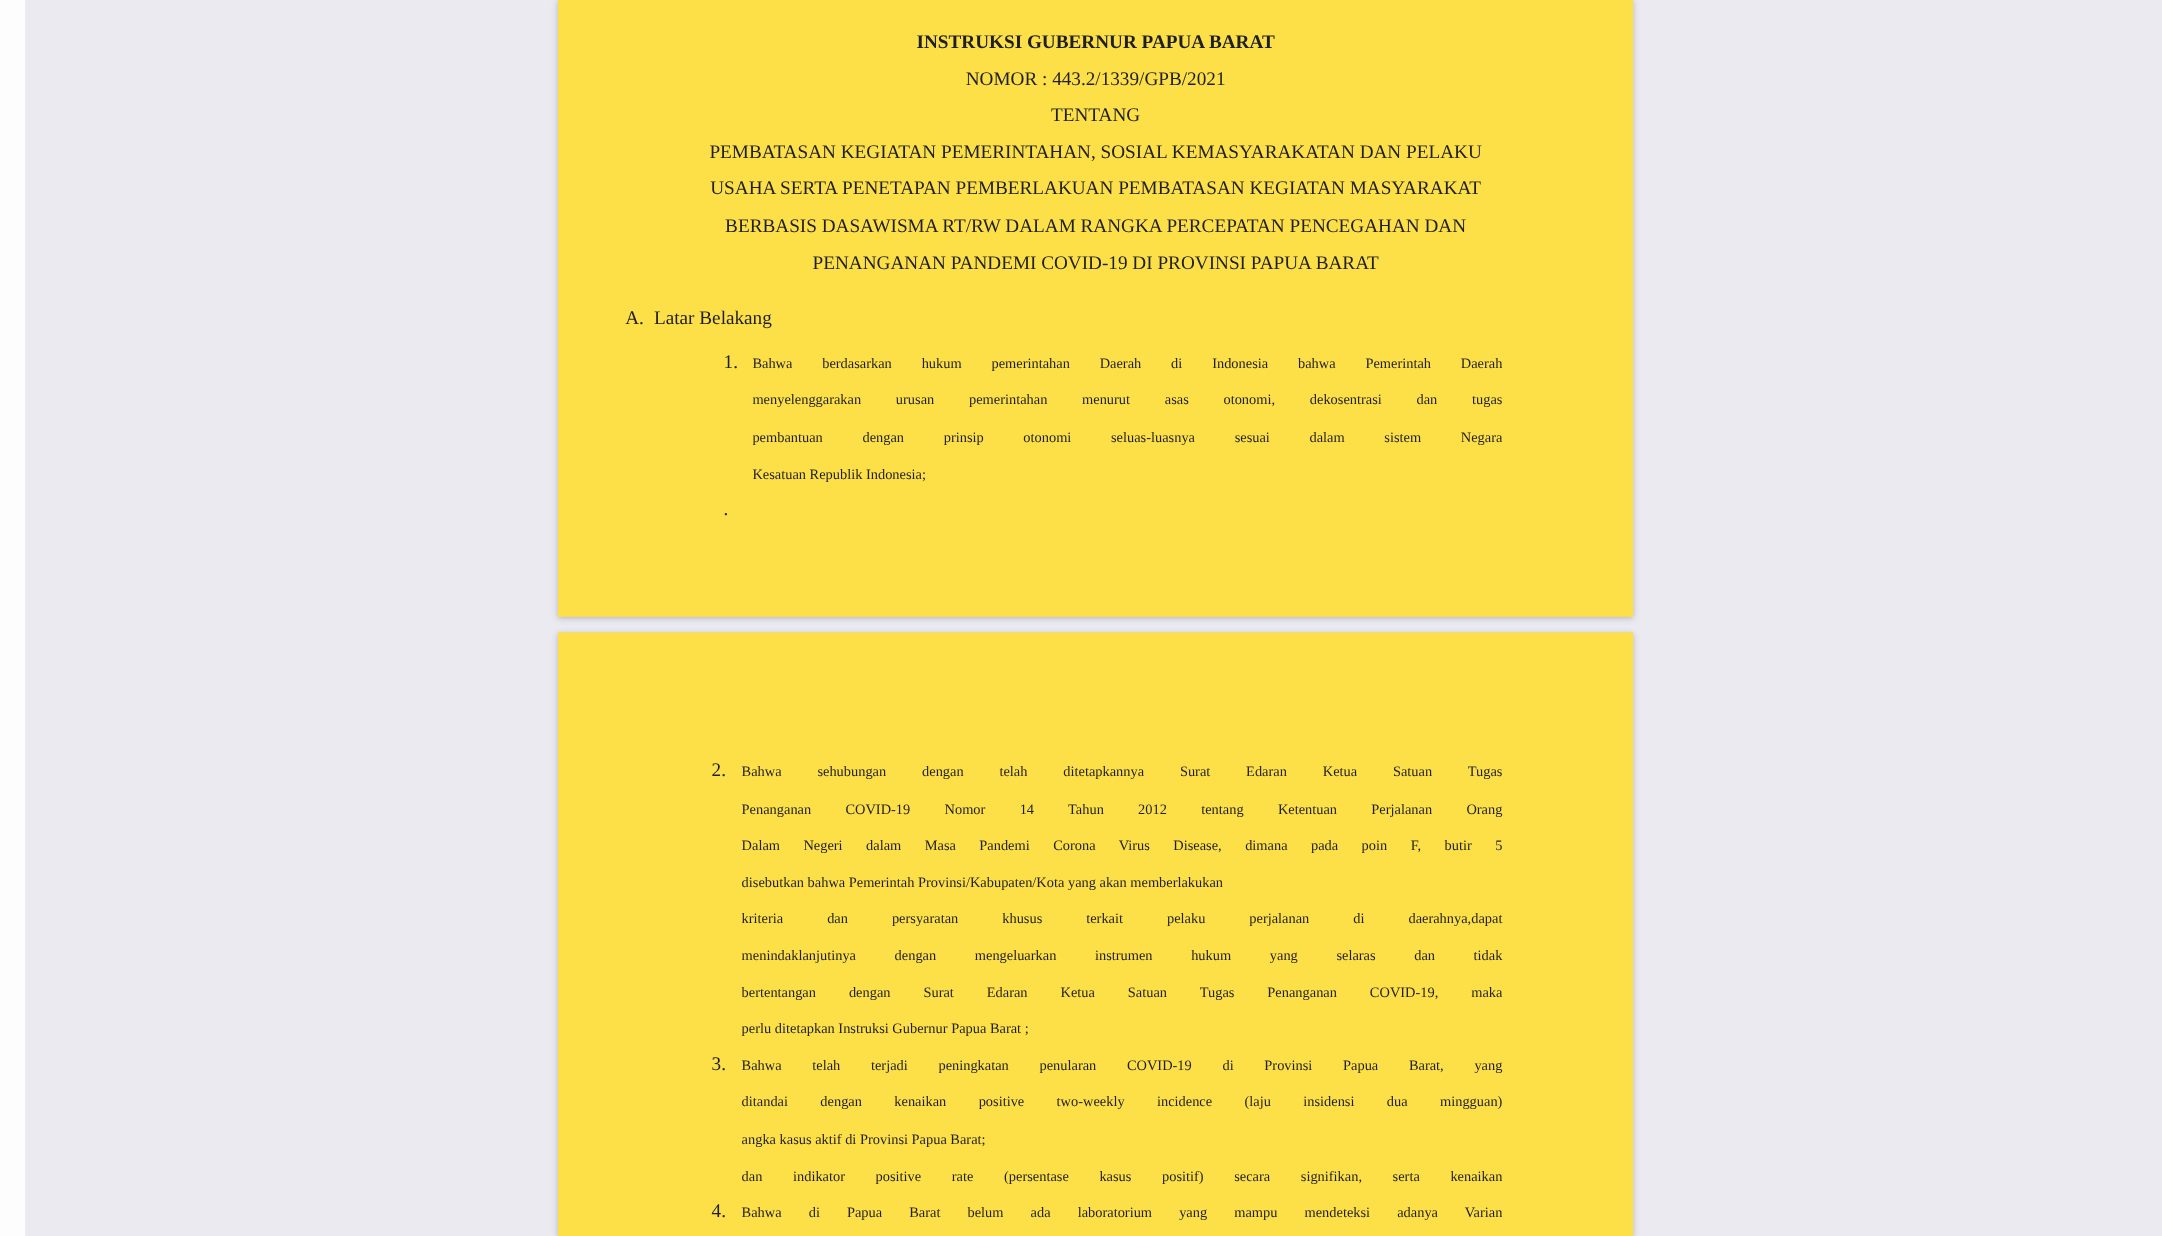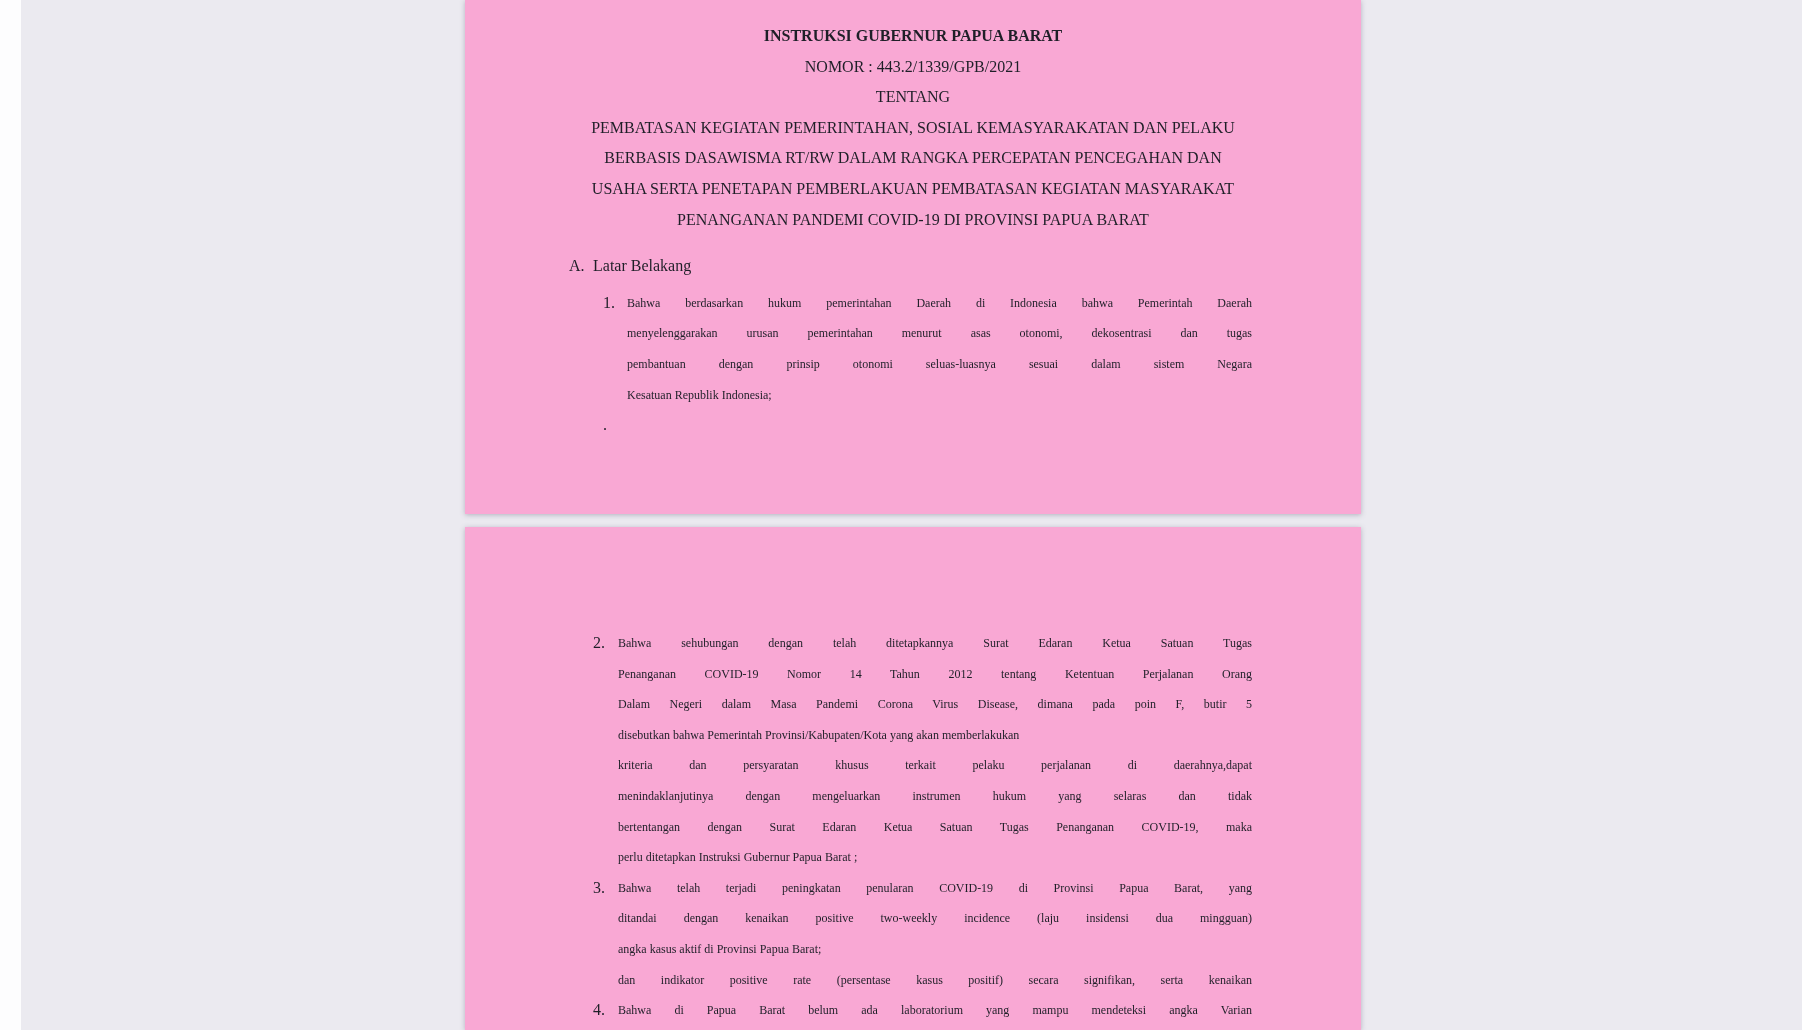--- a/index.html
+++ b/index.html
@@ -21,41 +21,41 @@
     position: absolute;
     left: 0; top: 0;
     width: 21px;
     height: 1030px;
     background: #fdfdfe;
   }
   .page {
     position: absolute;
     left: 465px;
     width: 896px;
-    background: #f9a8d4;
+    background: #fde047;
     box-shadow: 0 1px 5px rgba(110,110,130,0.45);
     overflow: hidden;
   }
   .page-1 { top: 0; height: 514px; }
   .page-2 { top: 527px; height: 503px; }
 
   .doc-line {
     line-height: 30.6px;
     font-size: 16px;
     white-space: nowrap;
   }
   .head-block {
     padding-top: 21px;
     text-align: center;
   }
   .head-title { font-weight: 700; }
 
   .section-head {
     margin-top: 16px;
-    padding-left: 104px;
+    padding-left: 56px;
     line-height: 30.6px;
     font-size: 16px;
   }
   .section-label {
     display: inline-block;
     width: 24px;
   }
 
   .list-item {
     display: flex;
@@ -97,22 +97,22 @@
 <div class="viewer">
 
   <div class="left-edge"></div>
 
   <div class="page page-1">
     <div class="head-block">
       <div class="doc-line head-title">INSTRUKSI GUBERNUR PAPUA BARAT</div>
       <div class="doc-line">NOMOR : 443.2/1339/GPB/2021</div>
       <div class="doc-line">TENTANG</div>
       <div class="doc-line">PEMBATASAN KEGIATAN PEMERINTAHAN, SOSIAL KEMASYARAKATAN DAN PELAKU</div>
+      <div class="doc-line">USAHA SERTA PENETAPAN PEMBERLAKUAN PEMBATASAN KEGIATAN MASYARAKAT</div>
       <div class="doc-line">BERBASIS DASAWISMA RT/RW DALAM RANGKA PERCEPATAN PENCEGAHAN DAN</div>
-      <div class="doc-line">USAHA SERTA PENETAPAN PEMBERLAKUAN PEMBATASAN KEGIATAN MASYARAKAT</div>
       <div class="doc-line">PENANGANAN PANDEMI COVID-19 DI PROVINSI PAPUA BARAT</div>
     </div>
 
     <div class="section-head">
       <span class="section-label">A.</span><span>Latar Belakang</span>
     </div>
 
     <div class="list-item">
       <div class="item-number">1.</div>
       <div class="item-text">
@@ -149,20 +149,20 @@
           <div class="jline">Bahwa telah terjadi peningkatan penularan COVID-19 di Provinsi Papua Barat, yang</div>
           <div class="jline">ditandai dengan kenaikan positive two-weekly incidence (laju insidensi dua mingguan)</div>
           <div class="jline no-stretch">angka kasus aktif di Provinsi Papua Barat;</div>
           <div class="jline">dan indikator positive rate (persentase kasus positif) secara signifikan, serta kenaikan</div>
         </div>
       </div>
 
       <div class="list-item">
         <div class="item-number">4.</div>
         <div class="item-text">
-          <div class="jline">Bahwa di Papua Barat belum ada laboratorium yang mampu mendeteksi angka Varian</div>
+          <div class="jline">Bahwa di Papua Barat belum ada laboratorium yang mampu mendeteksi adanya Varian</div>
         </div>
       </div>
 
     </div>
   </div>
 
 </div>
 
 </body></html>

